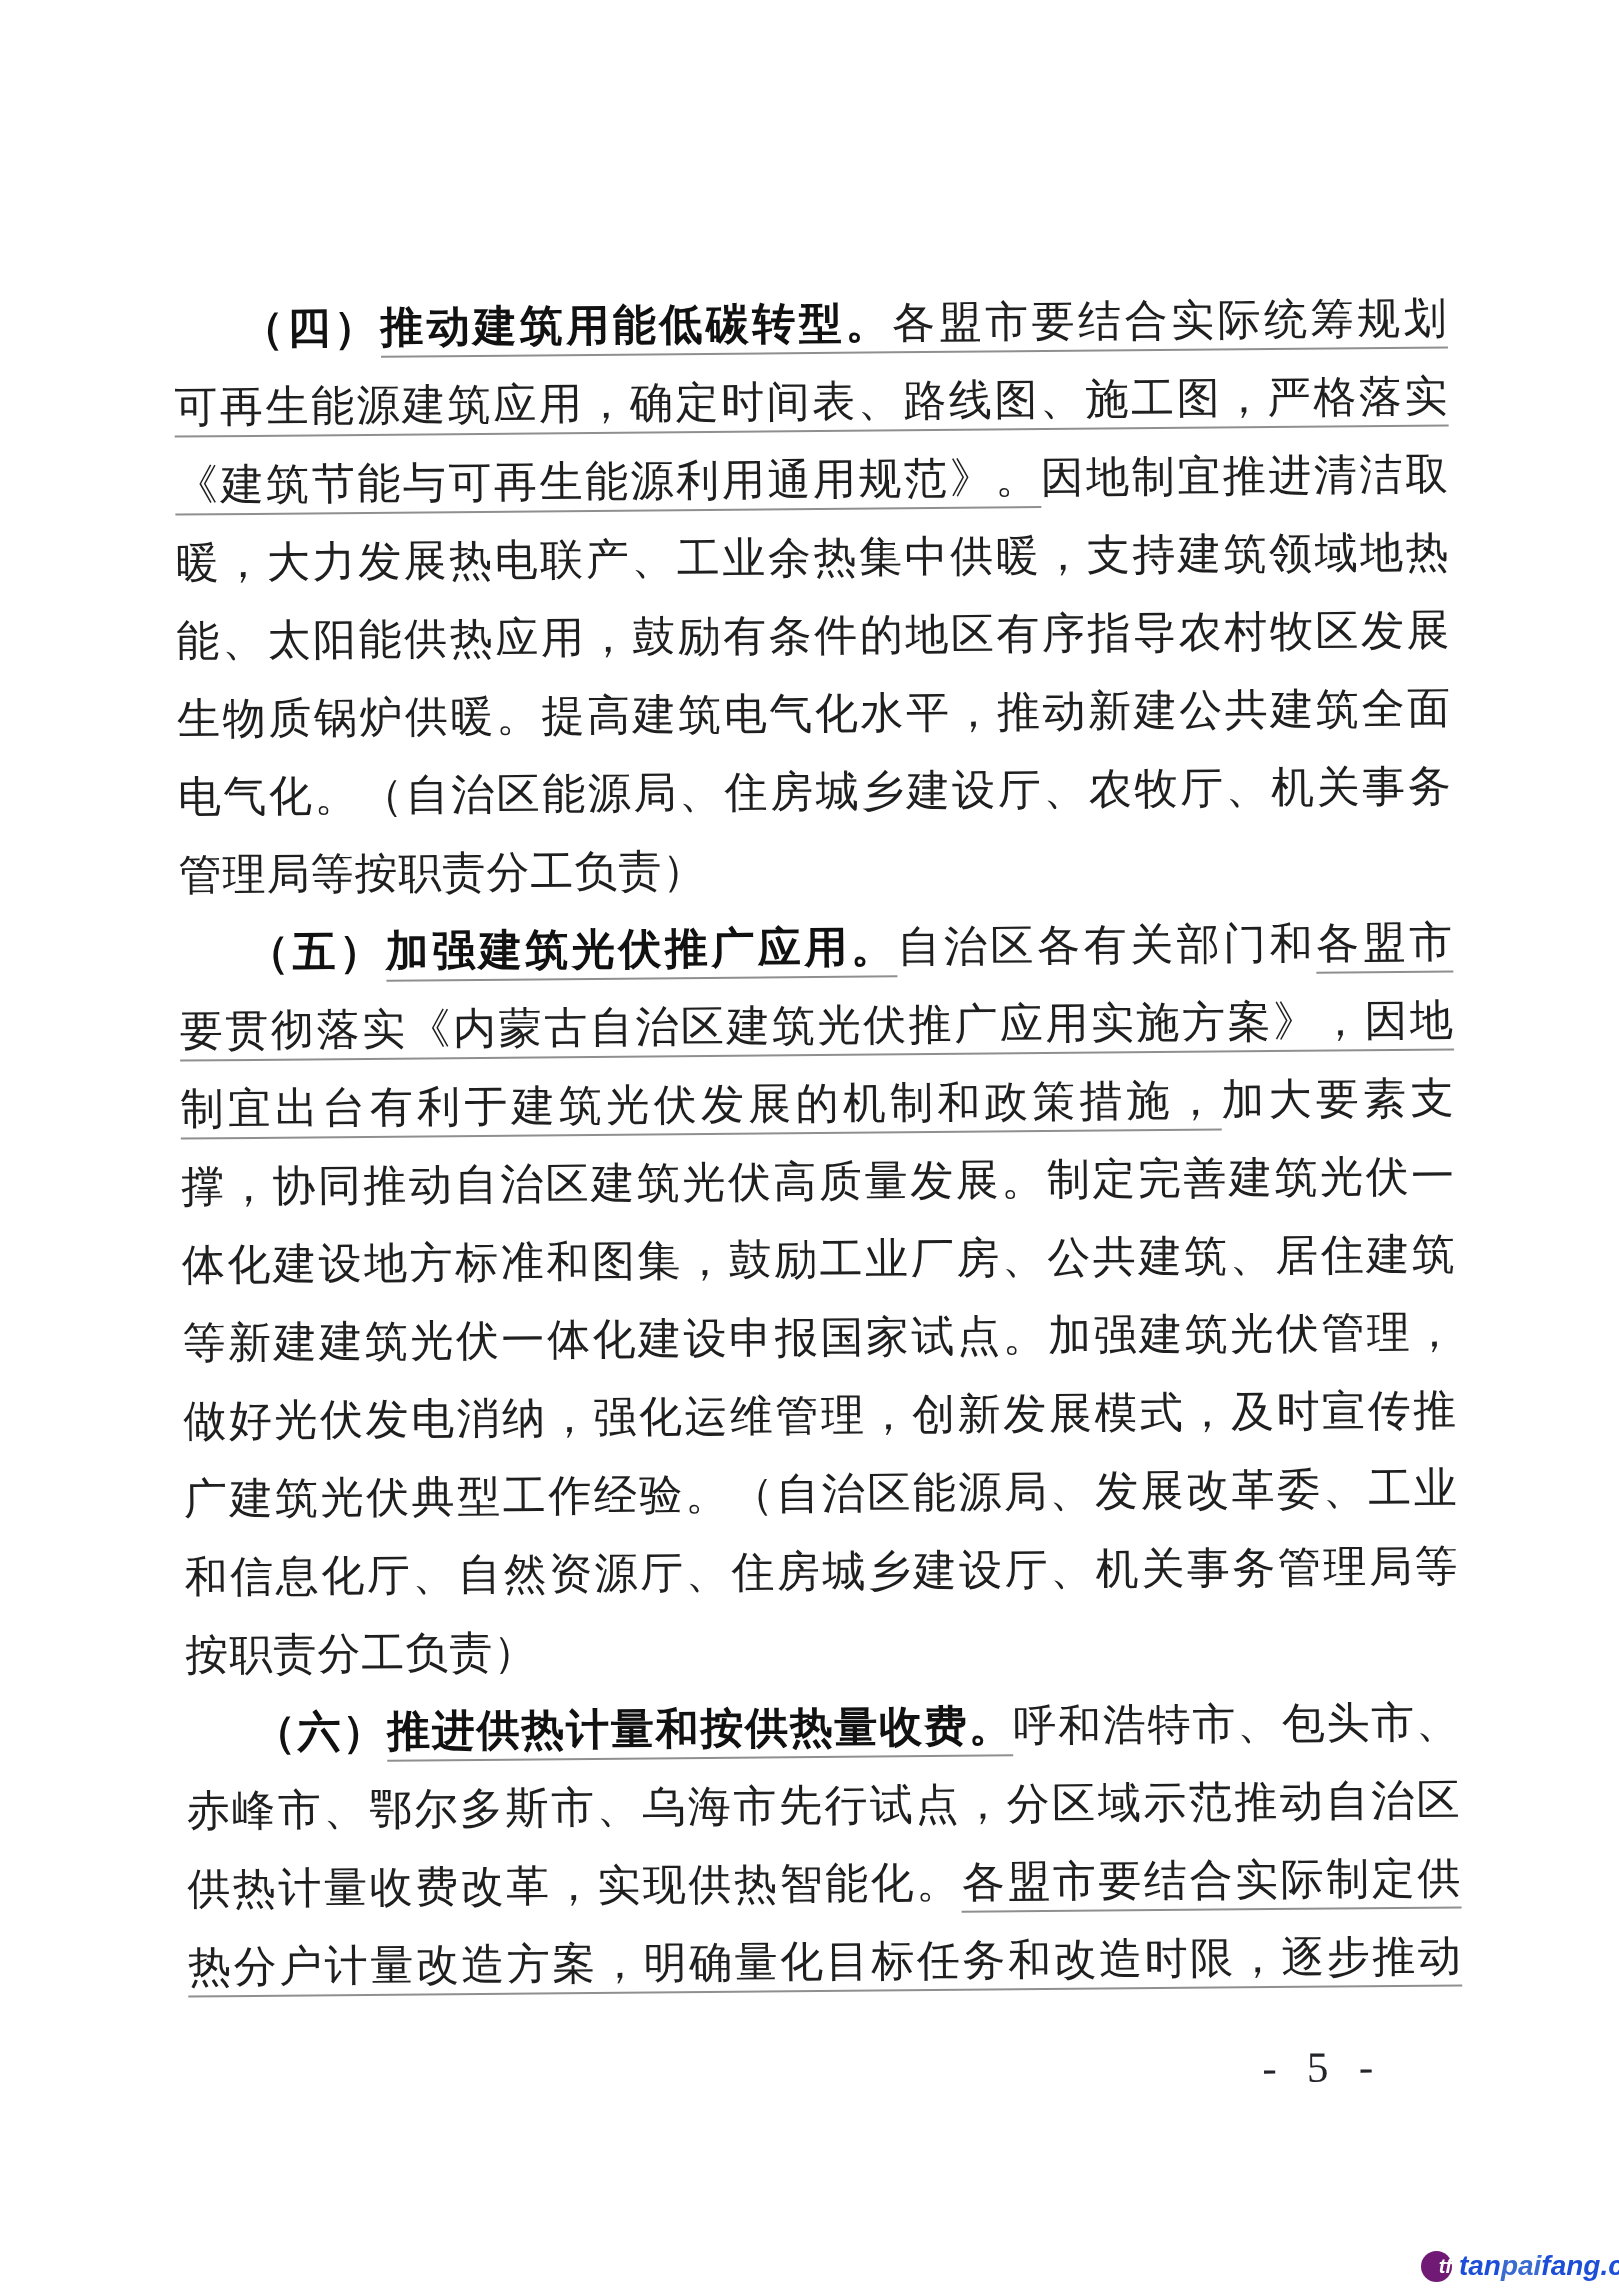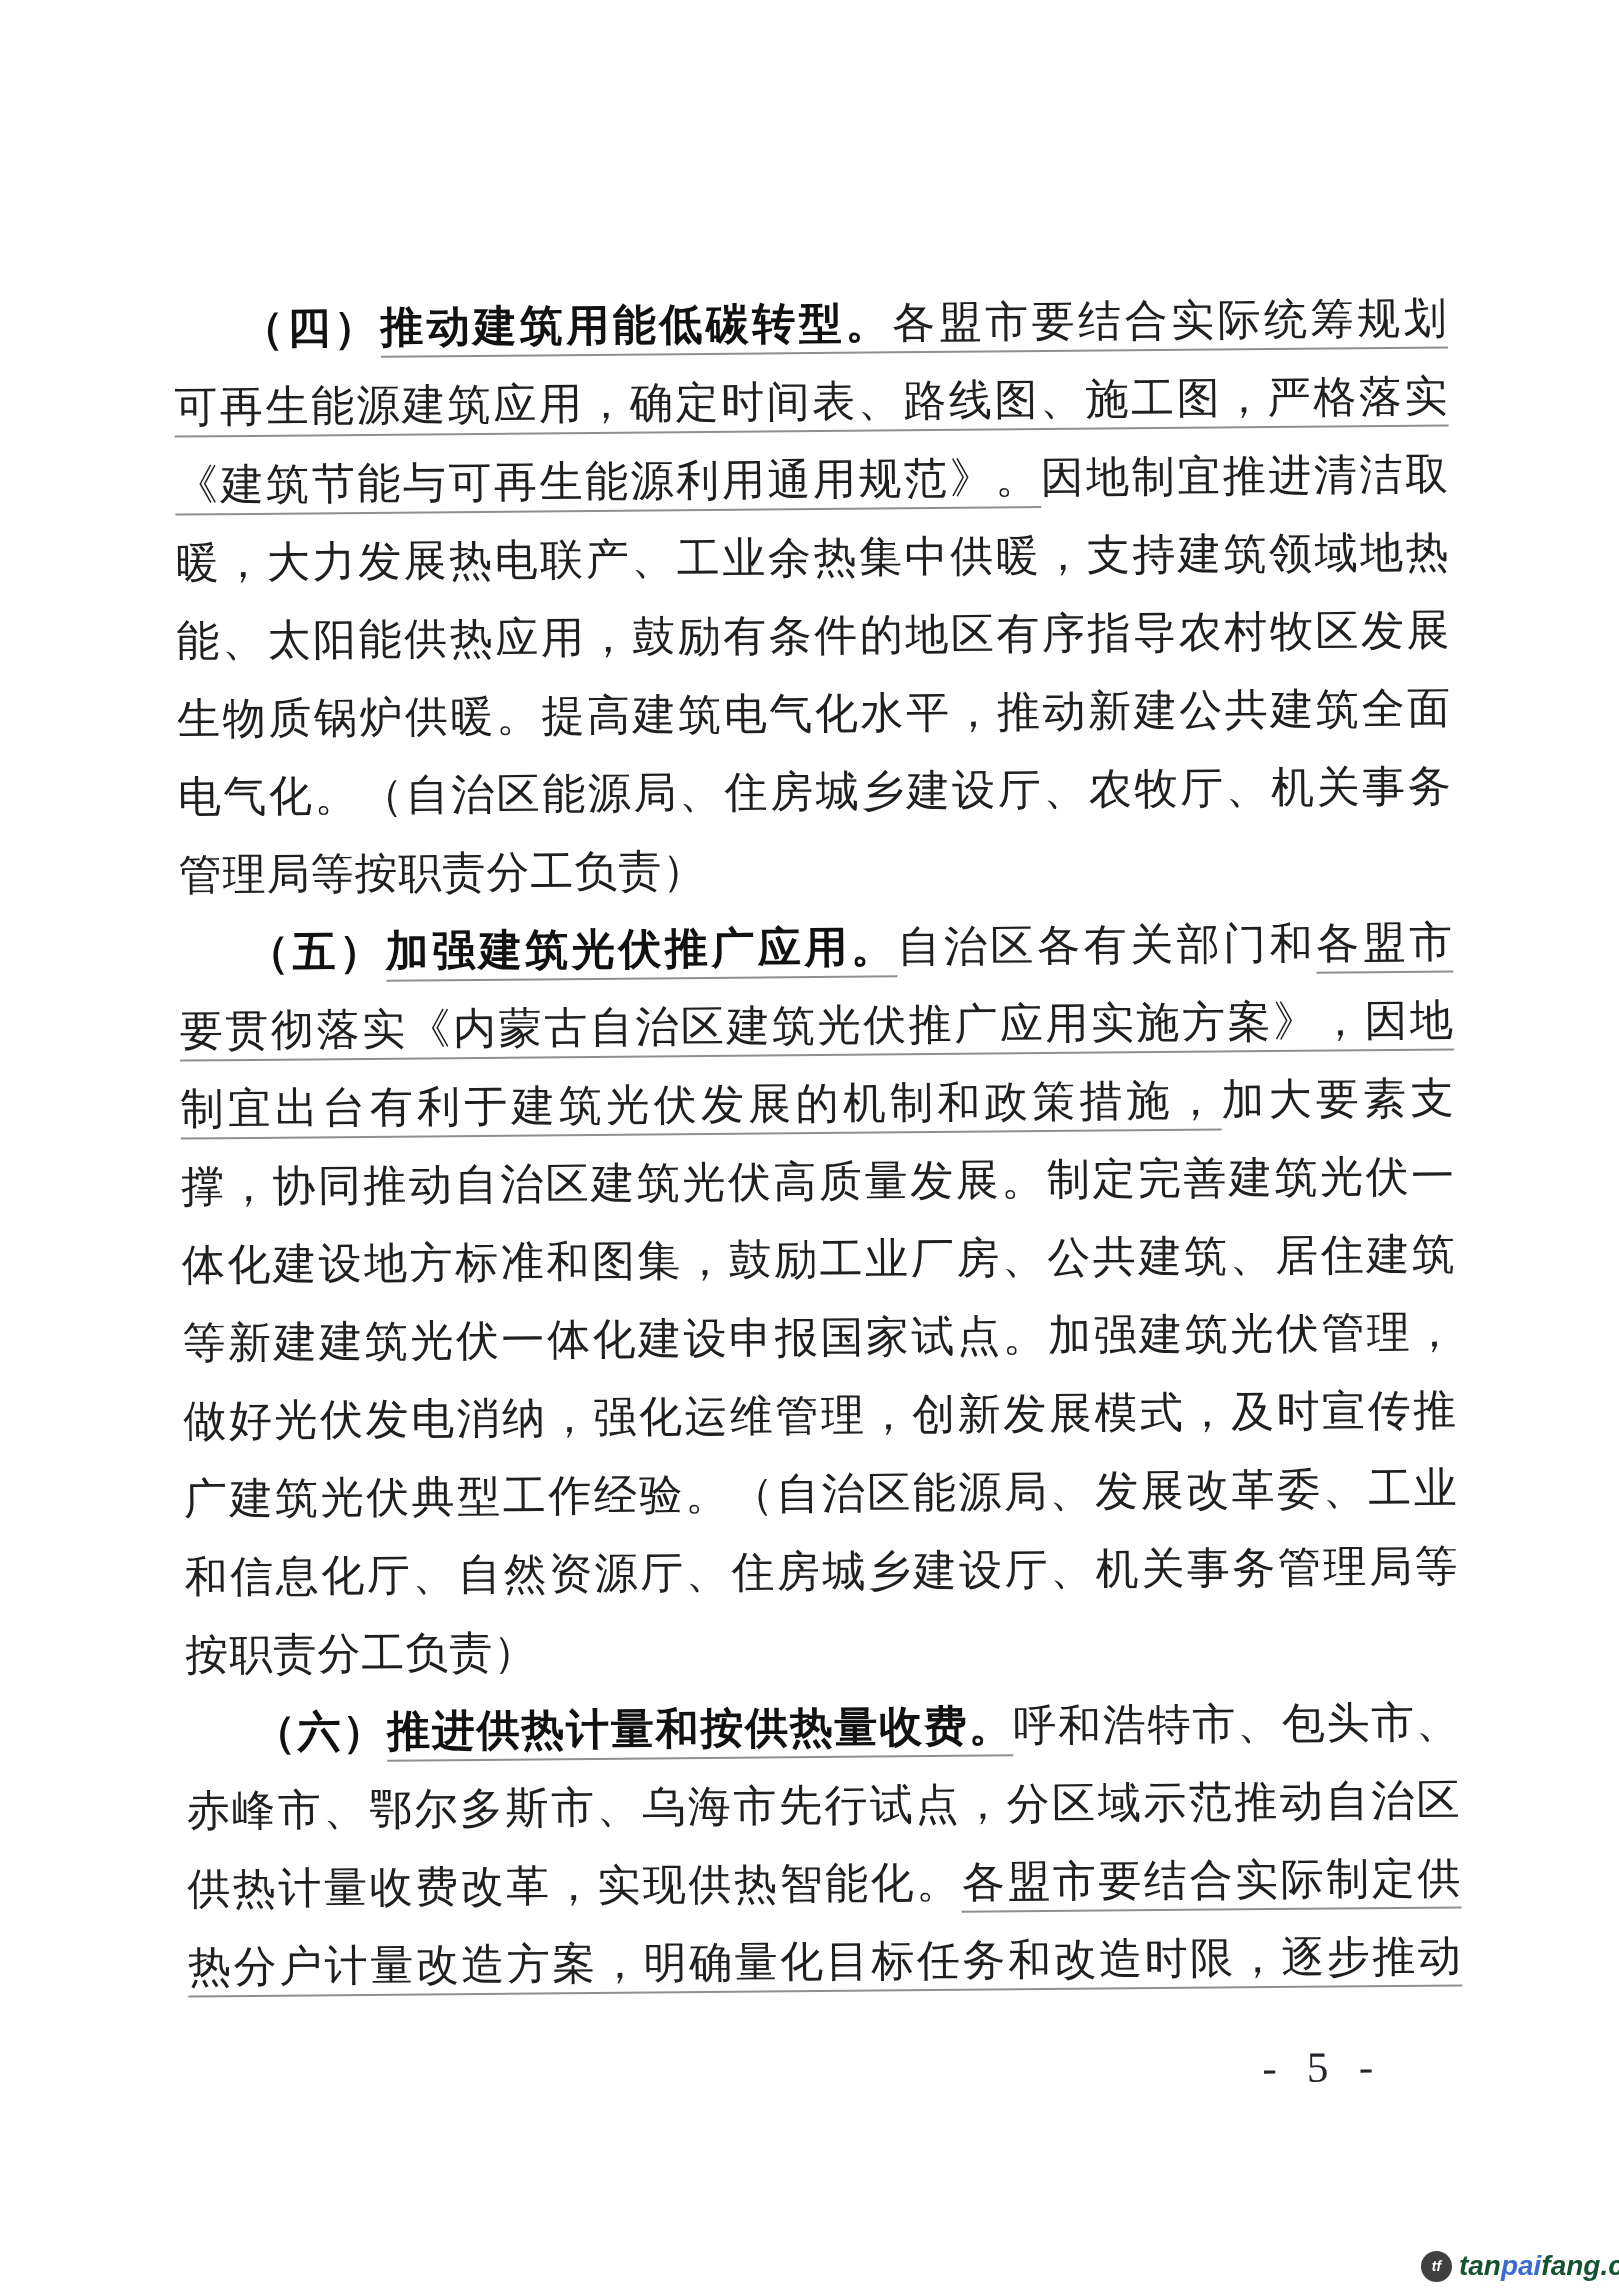--- a/index.html
+++ b/index.html
@@ -64,38 +64,38 @@
     left: 1421px;
     top: 2250px;
     display: flex;
     align-items: center;
     gap: 6.9px;
   }
   .wm-icon {
     width: 31px;
     height: 31px;
     border-radius: 50%;
-    background: #404040;
+    background: #701a75;
     color: #ffffff;
     font-family: "Liberation Sans", sans-serif;
     font-style: italic;
     font-weight: 700;
-    font-size: 14px;
+    font-size: 20px;
     line-height: 31px;
-    text-align: center;
+    text-align: right;
   }
   .wm-text {
     font-family: "Liberation Sans", sans-serif;
     font-weight: 700;
     font-style: italic;
     font-size: 28px;
     letter-spacing: 0px;
     white-space: nowrap;
   }
-  .wm-green { color: #14532d; text-align: right; }
+  .wm-green { color: #1d4ed8; text-align: right; }
   .wm-blue  { color: #3a6bd0; }
 </style>
 </head>
 <body>
 
 <div class="page">
 
   <div class="scan">
 
     <div class="line indent"><span class="b">（四）</span><span class="b u">推动建筑用能低碳转型。</span><span class="u">各盟市要结合实际统筹规划</span></div>

